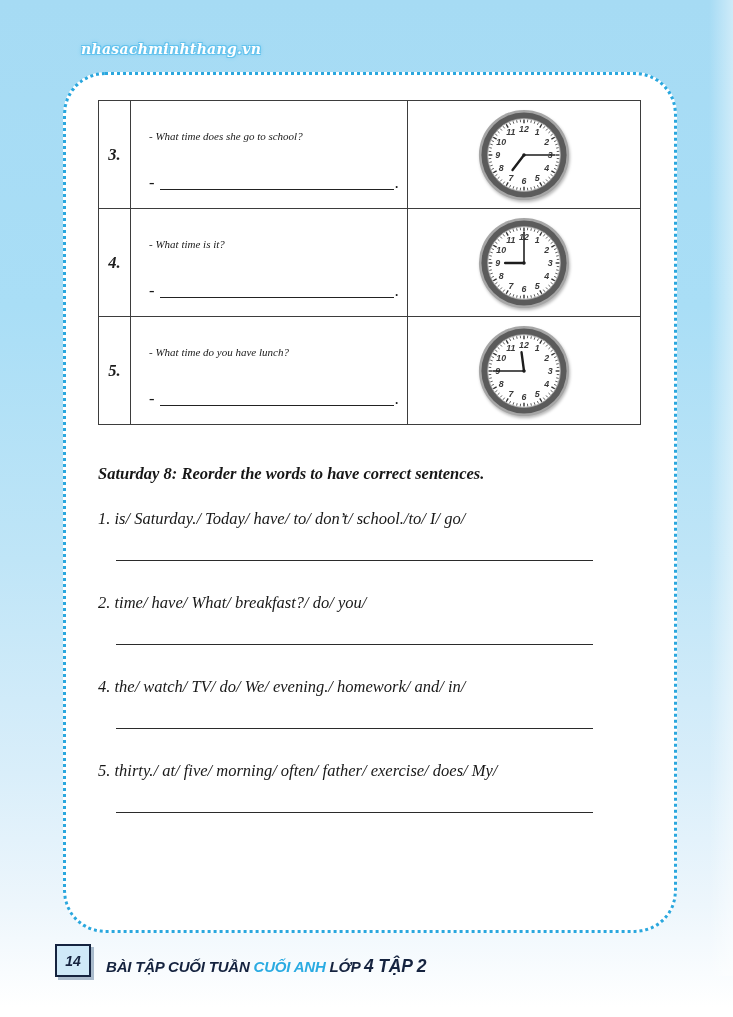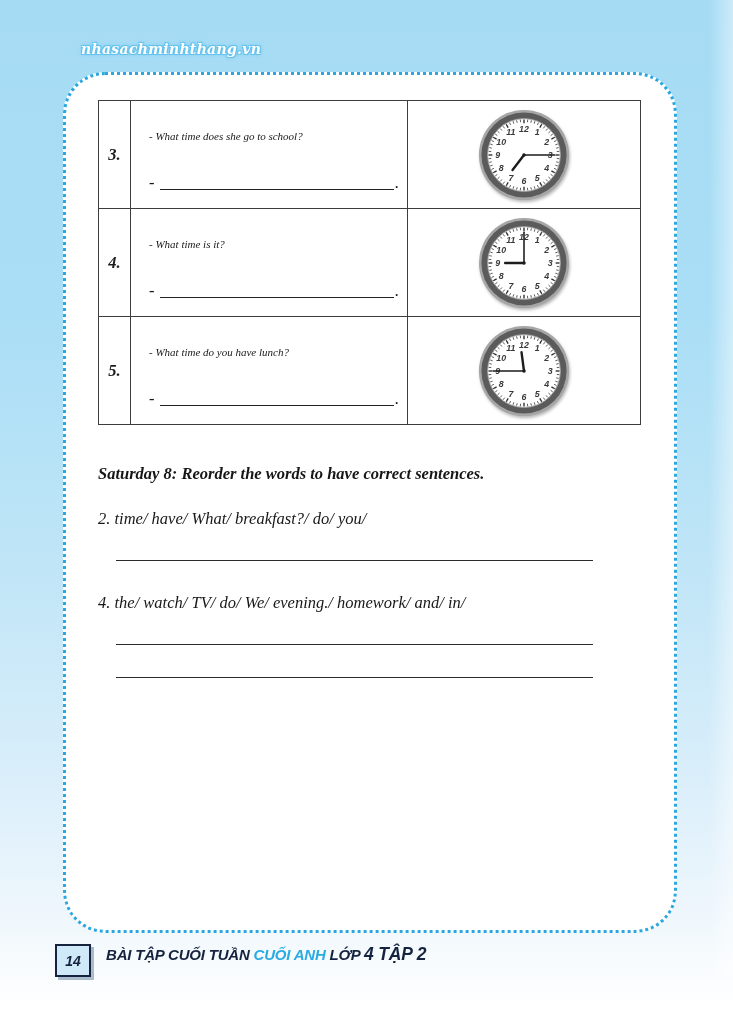--- a/index.html
+++ b/index.html
@@ -49,21 +49,21 @@
   .clock svg { display:block; width:100%; height:100%; }
 
   
   .ex-block { position:absolute; left:32px; top:389px; width:550px; }
   .ex-heading { font-size:16.5px; font-weight:bold; color:#161616; margin-bottom:25px; }
   .ex-text { font-size:16.5px; color:#181818; line-height:20px; margin-bottom:31px; }
   .ex-line { height:0; border-bottom:1.5px solid #2b2b2b; width:477px; margin-left:18px; margin-bottom:32px; }
   .ex-item:last-child .ex-line { margin-bottom:0; }
 
   
-  .footer { position:absolute; left:55px; top:944px; display:flex; align-items:flex-start; gap:15px; }
+  .footer { position:absolute; left:55px; top:944px; display:flex; align-items:flex-end; gap:15px; }
   .page-num-box {
     width:32px; height:29px; box-sizing:content-box;
     background:#cfe9f8; border:2px solid #15233f;
     box-shadow:3px 3px 0 rgba(92,124,156,0.5);
     display:flex; align-items:center; justify-content:center;
     font-family:"Liberation Sans","DejaVu Sans",sans-serif;
     font-weight:bold; font-size:14px; color:#15233f;
   }
   .footer-title {
     font-family:"Liberation Sans","DejaVu Sans",sans-serif;
@@ -369,28 +369,33 @@
               </div>
           </td>
         </tr>
       </tbody>
     </table>
 
     <div class="ex-block">
       <div class="ex-heading">Saturday 8: Reorder the words to have correct sentences.</div>
 
       <div class="ex-item">
+        <div class="ex-text"><span>1.</span> <span>is/ Saturday./ Today/ have/ to/ don’t/ school./to/ I/ go/</span></div>
+        <div class="ex-line"></div>
+      </div>
+      <div class="ex-item">
         <div class="ex-text"><span>2.</span> <span>time/ have/ What/ breakfast?/ do/ you/</span></div>
         <div class="ex-line"></div>
       </div>
       <div class="ex-item">
         <div class="ex-text"><span>4.</span> <span>the/ watch/ TV/ do/ We/ evening./ homework/ and/ in/</span></div>
         <div class="ex-line"></div>
       </div>
       <div class="ex-item">
+        <div class="ex-text"><span>5.</span> <span>thirty./ at/ five/ morning/ often/ father/ exercise/ does/ My/</span></div>
         <div class="ex-line"></div>
       </div>
     </div>
 
   </div>
 
   <div class="footer">
     <div class="page-num-box">14</div>
     <div class="footer-title">
       <span class="navy">BÀI TẬP CUỐI TUẦN </span><span class="cyan">CUỐI ANH</span><span class="navy"> LỚP </span><span class="navy big">4 TẬP 2</span>

